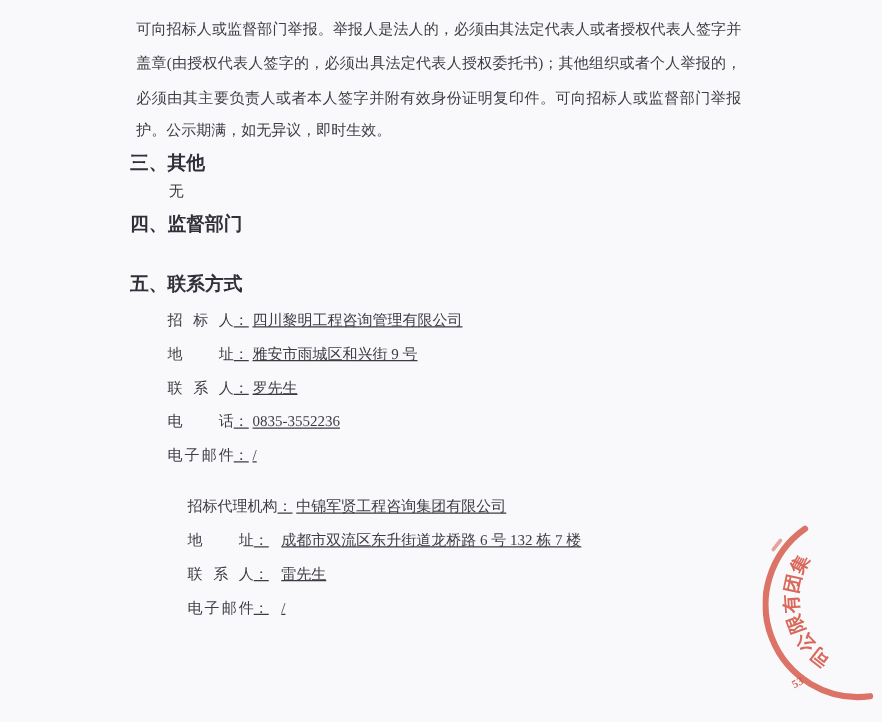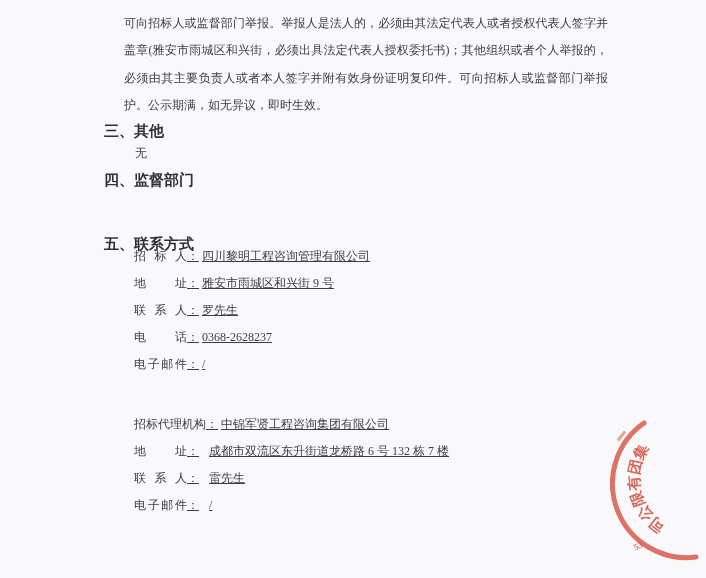--- a/index.html
+++ b/index.html
@@ -11,36 +11,36 @@
   html,body{margin:0;padding:0;background:#ffffff;}
   .page{
     position:relative;
     width:706px;height:578px;
     background:var(--paper);
     overflow:hidden;
     font-family:"Liberation Serif","DejaVu Serif",serif;
     color:var(--ink);
   }
   
-  .para{position:absolute;left:124px;top:10px;width:484px;font-size:12px;}
+  .para{position:absolute;left:109px;top:10px;width:484px;font-size:12px;}
   .pline{height:27.4px;line-height:27.4px;text-align:justify;text-align-last:justify;}
-  .pline.last{text-align-last:auto;}
+  .pline.last{text-align-last:auto;font-family:Liberation Mono, monospace;}
   
   .h{position:absolute;left:104px;font-size:15px;font-weight:700;line-height:18px;color:var(--ink-strong);}
   .h.h-other{top:122px;}
   .h.h-supervision{top:171px;}
-  .h.h-contact{top:219px;margin-top:16px;}
+  .h.h-contact{top:219px;}
   
   .btext{position:absolute;font-size:12px;line-height:16px;color:var(--ink);}
   .b-none{left:135px;top:145px;}
   .b-supervision{left:133px;top:197px;}
   
   .cblock{position:absolute;left:134px;font-size:12px;color:var(--ink);}
   .cb-bidder{top:243px;}
-  .cb-agency{top:411px;}
+  .cb-agency{top:392px;margin-left:16px;}
   .crow{height:27px;line-height:27px;white-space:nowrap;text-decoration:underline;}
   .lbl{display:inline-block;width:53px;text-align:justify;text-align-last:justify;vertical-align:top;}
   .lbl.wide{width:auto;}
   .val{margin-left:3px;}
   .val.pad{margin-left:10px;}
   
   .seal{position:absolute;left:692px;top:479px;width:0;height:0;color:var(--seal);mix-blend-mode:multiply;filter:blur(0.3px);}
   .seal-ring{position:absolute;left:-82px;top:-82px;}
   .seal-char{
     position:absolute;left:-9px;top:-9px;width:18px;height:18px;line-height:18px;
@@ -58,21 +58,21 @@
     transform:translate(-71px,-44px) rotate(38deg);
   }
 </style>
 </head>
 <body>
 
 <div class="page">
 
   <div class="para">
     <div class="pline">可向招标人或监督部门举报。举报人是法人的，必须由其法定代表人或者授权代表人签字并</div>
-    <div class="pline">盖章(雅安市雨城区和兴街，必须出具法定代表人授权委托书)；其他组织或者个人举报的，</div>
+    <div class="pline">盖章(由授权代表人签字的，必须出具法定代表人授权委托书)；其他组织或者个人举报的，</div>
     <div class="pline">必须由其主要负责人或者本人签字并附有效身份证明复印件。可向招标人或监督部门举报</div>
     <div class="pline last">护。公示期满，如无异议，即时生效。</div>
   </div>
 
   <div class="h h-other">三、其他</div>
   <div class="btext b-none">无</div>
 
   <div class="h h-supervision">四、监督部门</div>
 
   <div class="h h-contact">五、联系方式</div>
@@ -81,21 +81,21 @@
     <div class="crow">
       <span class="lbl">招标人</span><span class="colon">：</span><span class="val">四川黎明工程咨询管理有限公司</span>
     </div>
     <div class="crow">
       <span class="lbl">地址</span><span class="colon">：</span><span class="val">雅安市雨城区和兴街 9 号</span>
     </div>
     <div class="crow">
       <span class="lbl">联系人</span><span class="colon">：</span><span class="val">罗先生</span>
     </div>
     <div class="crow">
-      <span class="lbl">电话</span><span class="colon">：</span><span class="val">0368-2628237</span>
+      <span class="lbl">电话</span><span class="colon">：</span><span class="val">0835-3552236</span>
     </div>
     <div class="crow">
       <span class="lbl">电子邮件</span><span class="colon">：</span><span class="val">/</span>
     </div>
   </div>
 
   <div class="cblock cb-agency">
     <div class="crow">
       <span class="lbl wide">招标代理机构</span><span class="colon">：</span><span class="val">中锦军贤工程咨询集团有限公司</span>
     </div>

